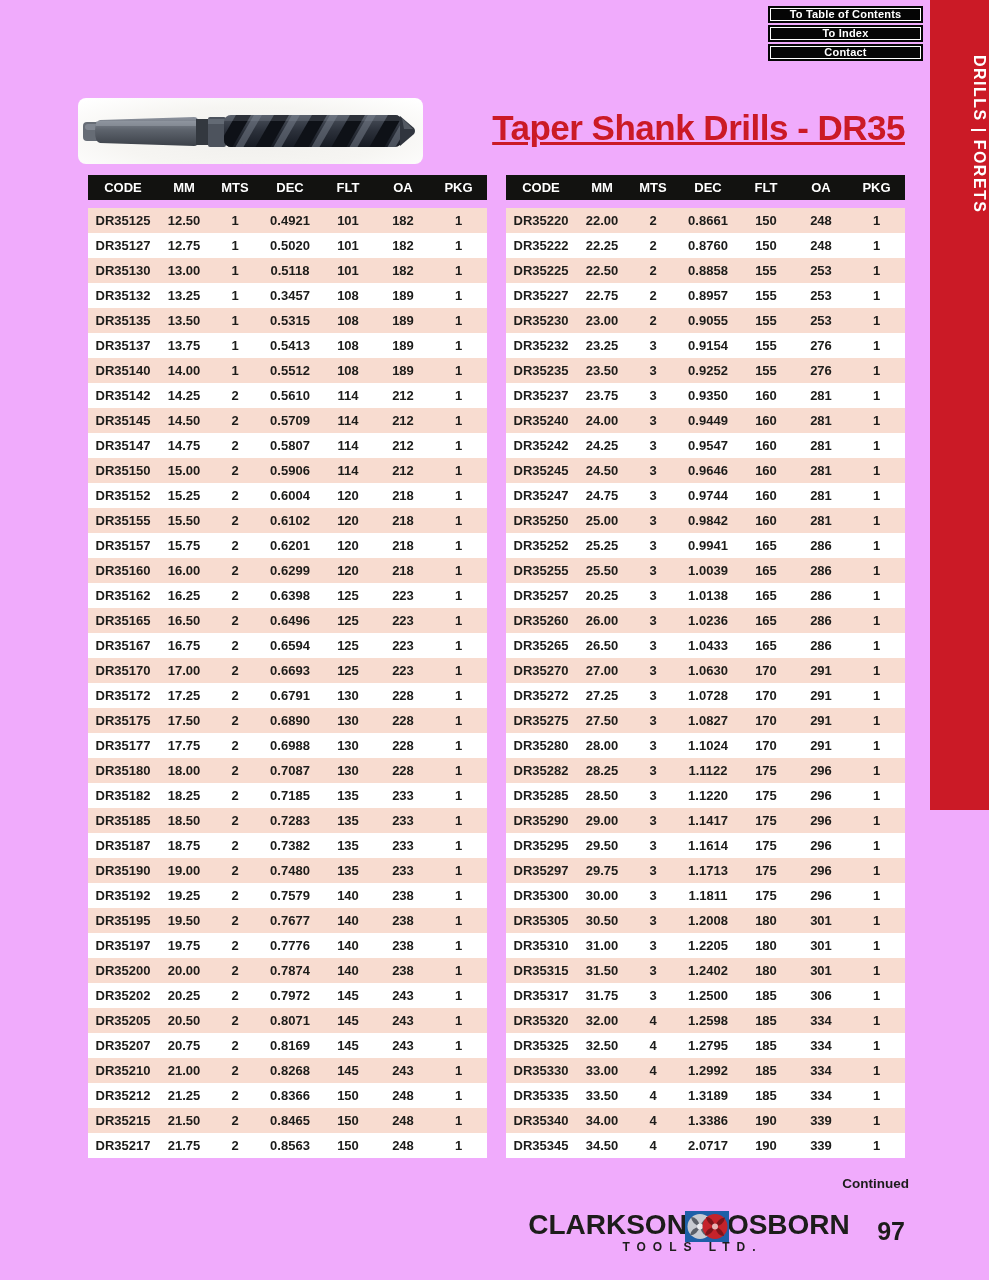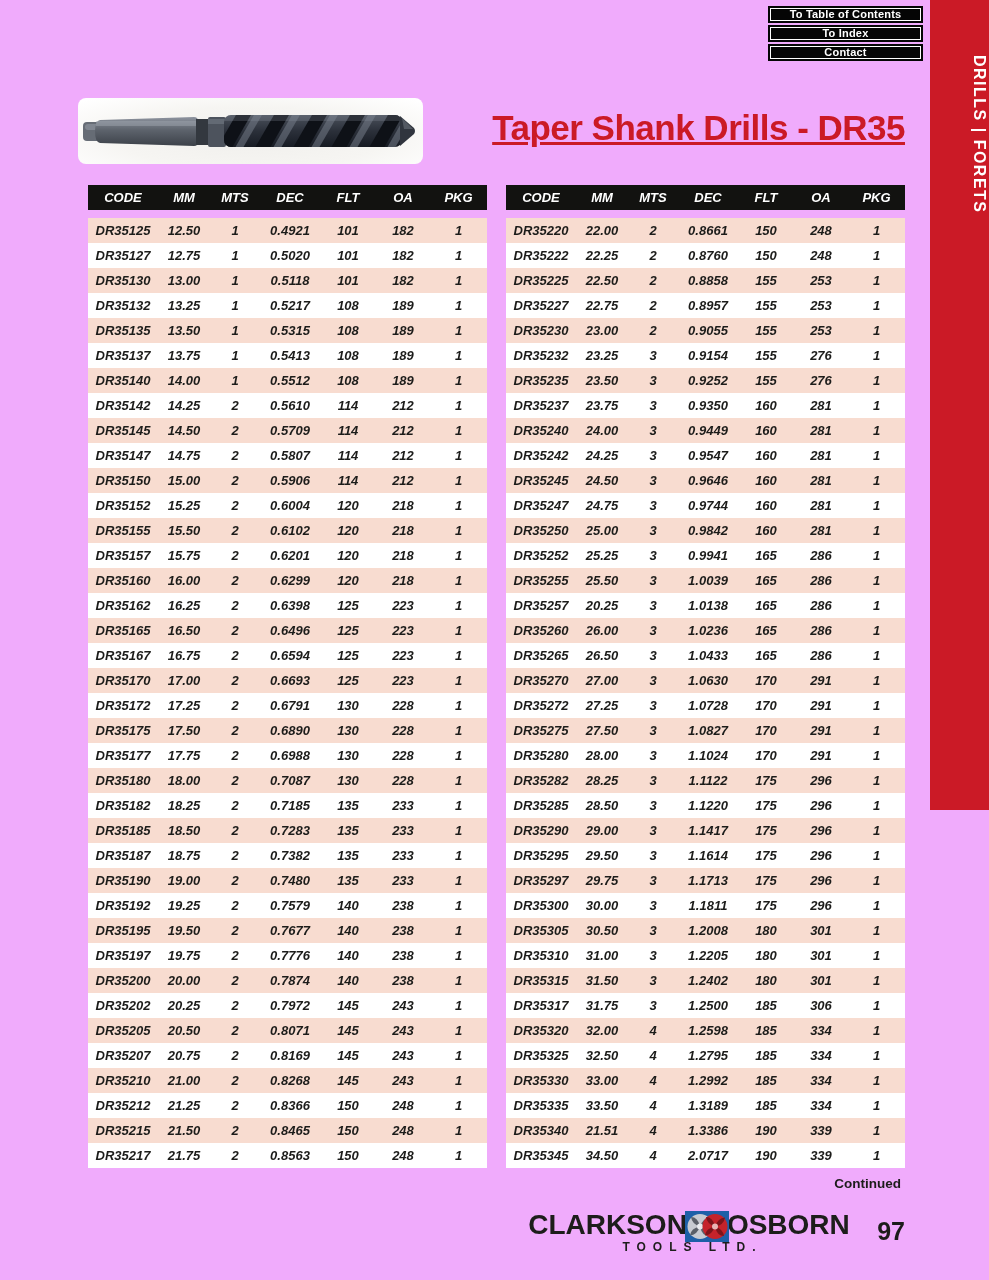--- a/index.html
+++ b/index.html
@@ -23,31 +23,31 @@
   .photo{position:absolute;left:78px;top:98px;width:345px;height:66px;
          background:radial-gradient(ellipse at 50% 60%, #f0efec 0%, #f6f5f2 55%, #ffffff 95%);
          border-radius:8px;}
   .photo svg{position:absolute;left:4px;top:10px;}
 
   
   .title{position:absolute;top:108px;right:84px;font-size:35px;font-weight:bold;
          color:#cb1a26;letter-spacing:-.5px;white-space:nowrap;text-decoration:underline;}
 
   
-  .tables{position:absolute;left:88px;top:185px;display:flex;gap:19px;font-style:italic;}
+  .tables{position:absolute;left:88px;top:175px;display:flex;gap:19px;}
   .dtable{width:399px;}
   .thead,.trow{display:grid;grid-template-columns:70px 52px 50px 60px 56px 54px 57px;
                height:25px;line-height:25px;text-align:center;}
   .thead{background:#121210;color:#fff;font-size:13px;font-weight:bold;margin-bottom:8px;}
   .trow{font-size:13px;font-weight:bold;color:#1c1c1a;background:#fff;}
   .trow.stripe{background:#f8dcd0;text-align:center;}
   .tcell{overflow:hidden;}
 
   
-  .continued{position:absolute;top:1176px;right:88px;font-size:13.5px;font-weight:bold;}
+  .continued{position:absolute;top:1176px;right:80px;font-size:13.5px;font-weight:bold;}
   .brand{position:absolute;top:1209px;left:528px;width:322px;text-align:center;}
   .brand-row{display:flex;align-items:center;justify-content:center;}
   .brand-word{font-size:28px;font-weight:bold;letter-spacing:0px;color:#1d1d1b;}
   .brand-logo{margin:0 -2px;position:relative;top:1px;}
   .brand-sub{font-size:12px;font-weight:bold;letter-spacing:7px;color:#1d1d1b;margin-top:-1px;
              padding-left:7px;}
   .pagenum{position:absolute;top:1217px;right:84px;font-size:25px;font-weight:bold;}
 </style>
 </head>
 <body>
@@ -152,21 +152,21 @@
             <span class="tcell">1</span>
             <span class="tcell">0.5118</span>
             <span class="tcell">101</span>
             <span class="tcell">182</span>
             <span class="tcell">1</span>
           </div>
           <div class="trow">
             <span class="tcell">DR35132</span>
             <span class="tcell">13.25</span>
             <span class="tcell">1</span>
-            <span class="tcell">0.5217</span>
+            <span class="tcell">0.3457</span>
             <span class="tcell">108</span>
             <span class="tcell">189</span>
             <span class="tcell">1</span>
           </div>
           <div class="trow stripe">
             <span class="tcell">DR35135</span>
             <span class="tcell">13.50</span>
             <span class="tcell">1</span>
             <span class="tcell">0.5315</span>
             <span class="tcell">108</span>
@@ -802,21 +802,21 @@
             <span class="tcell">DR35335</span>
             <span class="tcell">33.50</span>
             <span class="tcell">4</span>
             <span class="tcell">1.3189</span>
             <span class="tcell">185</span>
             <span class="tcell">334</span>
             <span class="tcell">1</span>
           </div>
           <div class="trow stripe">
             <span class="tcell">DR35340</span>
-            <span class="tcell">21.51</span>
+            <span class="tcell">34.00</span>
             <span class="tcell">4</span>
             <span class="tcell">1.3386</span>
             <span class="tcell">190</span>
             <span class="tcell">339</span>
             <span class="tcell">1</span>
           </div>
           <div class="trow">
             <span class="tcell">DR35345</span>
             <span class="tcell">34.50</span>
             <span class="tcell">4</span>

